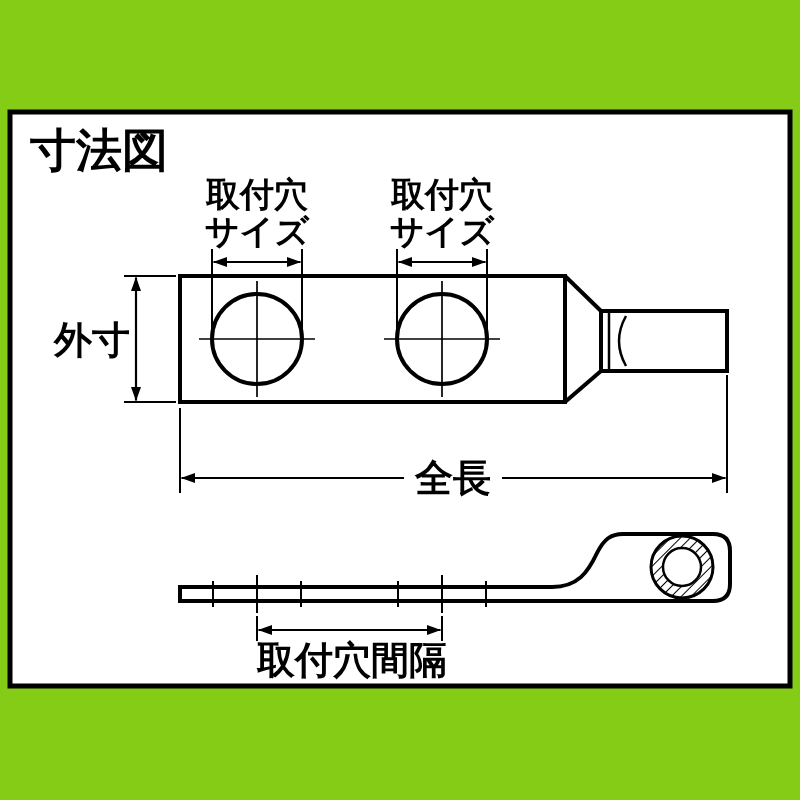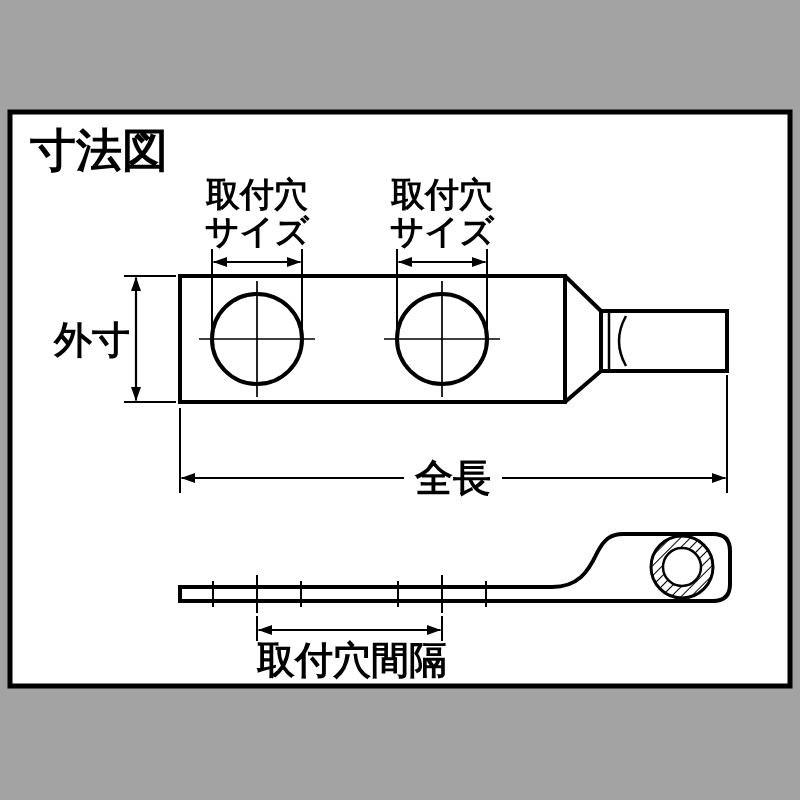--- a/index.html
+++ b/index.html
@@ -1,20 +1,20 @@
 <!DOCTYPE html>
 <html><head>
 <meta charset="utf-8">
 <style>
   html, body { margin: 0; padding: 0; background: #ffffff; }
   .page {
     position: relative;
     width: 800px;
     height: 800px;
-    background: #a3a3a3;
+    background: #84cc16;
     font-family: "DejaVu Sans", sans-serif;
   }
   svg { display: block; }
   .t-title {
     font-family: "DejaVu Sans", sans-serif;
     font-size: 46px;
     font-weight: 700;
     fill: #000000;
   }
   .t-label {

